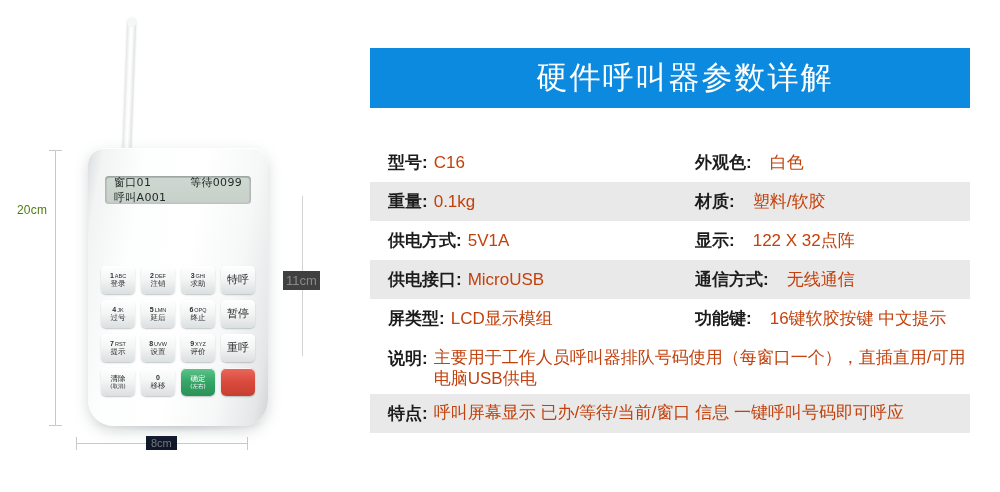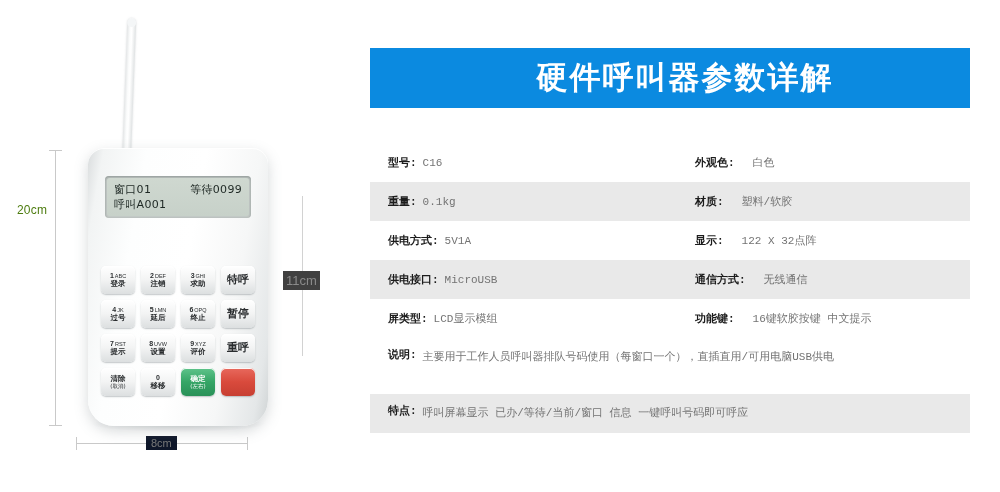--- a/index.html
+++ b/index.html
@@ -150,21 +150,21 @@
     border-radius: 50%;
     background: radial-gradient(ellipse at center, rgba(140,146,152,.30) 0%, rgba(255,255,255,0) 72%);
   }
 
   
   .lcd-frame {
     position: absolute;
     left: 105px;
     top: 176px;
     width: 146px;
-    height: 42px;
+    height: 28px;
     border-radius: 4px;
     background: #c5cbc8;
     padding: 2px;
     box-sizing: border-box;
     box-shadow: inset 0 1px 3px rgba(90,100,98,.55);
   }
   .lcd {
     width: 100%;
     height: 100%;
     border-radius: 3px;
@@ -217,21 +217,21 @@
     font-size: 5.5px;
     display: flex;
     align-items: baseline;
     gap: 1px;
     line-height: 6px;
     white-space: nowrap;
   }
   .key .k-num { font-size: 7px; font-weight: bold; }
   .key .k-main {
     font-size: 7.5px;
-    font-weight: bold;
+    font-weight: normal;
     line-height: 9px;
     white-space: nowrap;
     font-family: "DejaVu Sans", sans-serif;
   }
   .key .k-sub {
     font-size: 5.5px;
     line-height: 7px;
     white-space: nowrap;
     font-family: "DejaVu Sans", sans-serif;
   }
@@ -261,21 +261,21 @@
     width: 600px;
     height: 60px;
     background: #0b8ae0;
     display: flex;
     align-items: center;
     justify-content: center;
   }
   .banner-title {
     color: #ffffff;
     font-size: 31px;
-    font-weight: bold;
+    font-weight: normal;
     letter-spacing: 2px;
     font-family: "DejaVu Sans", sans-serif;
     margin-left: 30px;
   }
 
   .spec-table {
     position: absolute;
     left: 0;
     top: 143px;
     width: 600px;
@@ -286,34 +286,34 @@
     align-items: center;
     box-sizing: border-box;
     padding-left: 18px;
   }
   .spec-row.shaded { background: #e9e9e9; }
   .spec-row.tall { height: 56px; align-items: flex-start; padding-top: 9px; }
 
   .cell {
     display: flex;
     align-items: baseline;
-    font-size: 11px;
+    font-size: 17px;
     color: #1c1c1c;
-    font-family: Liberation Mono, monospace;
+    font-family: Liberation Sans, sans-serif;
   }
   .cell.left  { width: 307px; flex: 0 0 307px; }
   .cell.right { flex: 1 1 auto; gap: 12px; }
   .cell.full  { flex: 1 1 auto; align-items: flex-start; }
   .lbl {
     font-weight: bold;
     white-space: nowrap;
     margin-right: 6px;
   }
   .val {
-    color: #737373;
+    color: #c2410c;
     white-space: nowrap;
   }
   .val.wrap { white-space: normal; line-height: 21px; }
 </style>
 </head>
 <body>
 
 <div class="page">
 
   <div class="photo-panel">

